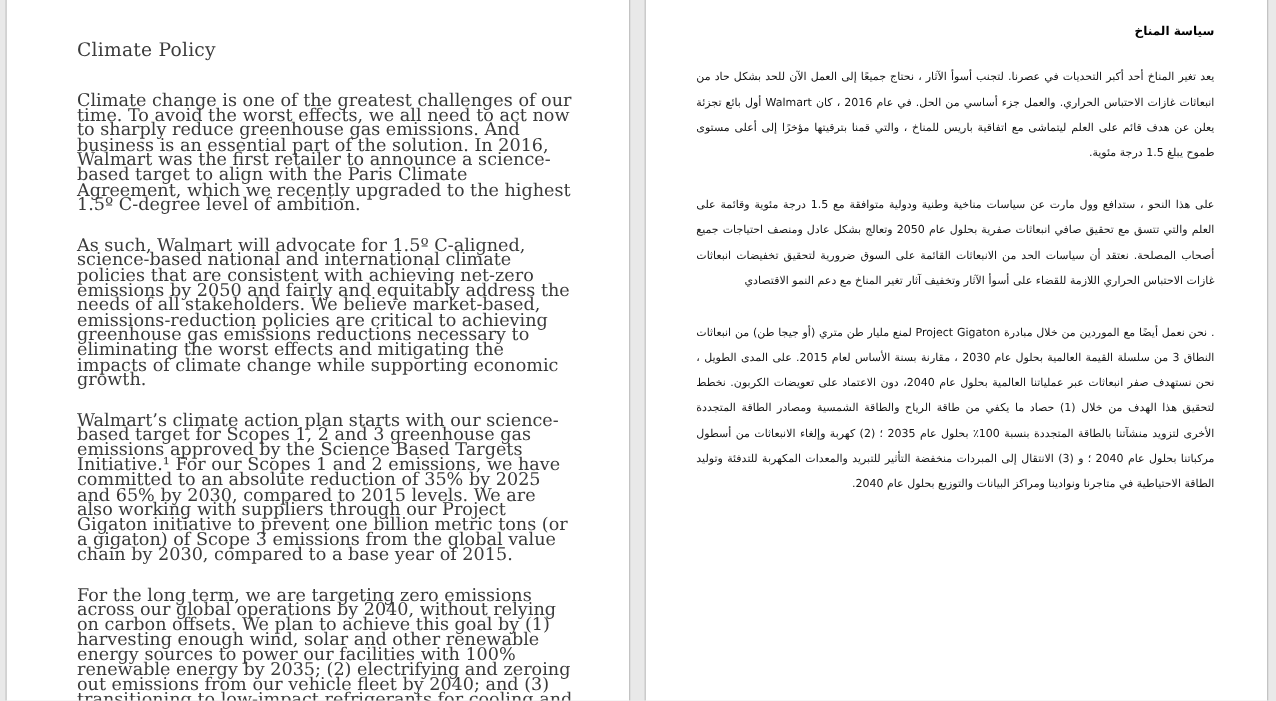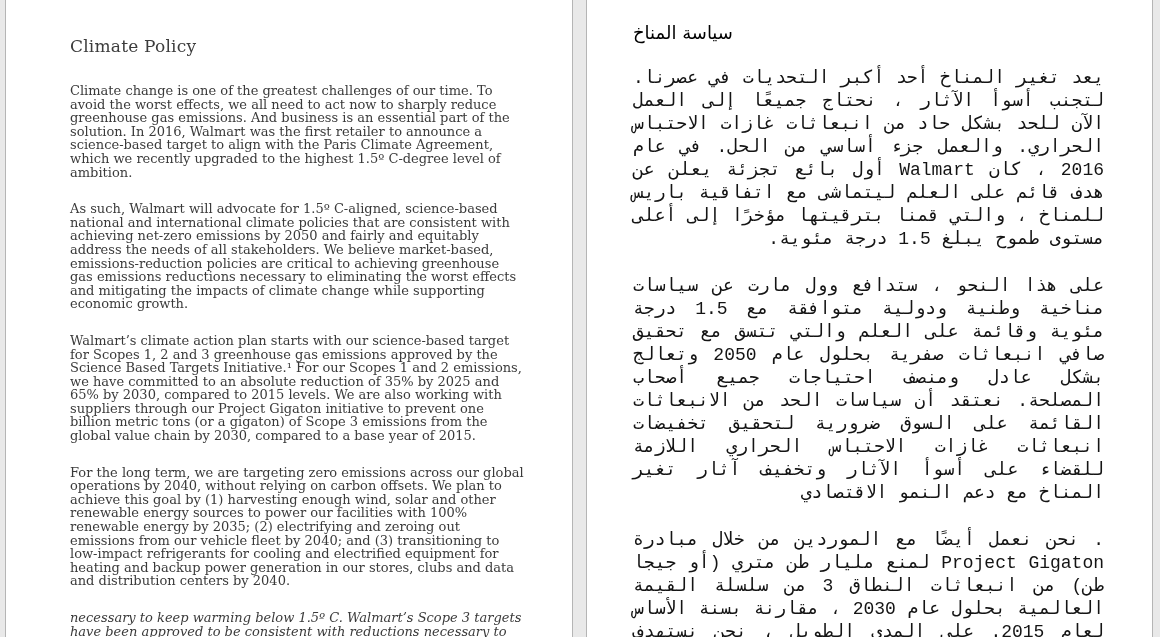--- a/index.html
+++ b/index.html
@@ -43,47 +43,46 @@
     color: #141414;
   }
   .en-title {
     font-size: 17px;
     font-weight: normal;
     color: #3c3c3c;
     margin: 0 0 28px 0;
     letter-spacing: 0.2px;
   }
   .en-body p {
-    font-size: 13px;
+    font-size: 16px;
     line-height: 13.6px;
     margin: 0 0 23px 0;
     max-width: 456px;
     text-align: left;
   }
   .en-body p.closing {
     margin-bottom: 0;
   }
   .en-body p.footnote {
     font-style: italic;
     margin-top: 0;
     margin-bottom: 0;
   }
   .ar-title {
-    font-size: 18px;
-    font-weight: normal;
+    font-size: 11px;
+    font-weight: bold;
     color: #000000;
     margin: 10px 0 24px 0;
-    text-align: left;
+    text-align: right;
   }
   .ar-body p {
-    font-size: 18px;
+    font-size: 10px;
     line-height: 23px;
     margin: 0 0 24px 0;
     text-align: justify;
-    font-family: Liberation Mono, monospace;
   }
   .ar-body p:last-child {
     margin-bottom: 0;
   }
 </style>
 </head>
 <body>
 
 <div class="spread">
   <div class="edge-left"></div>

